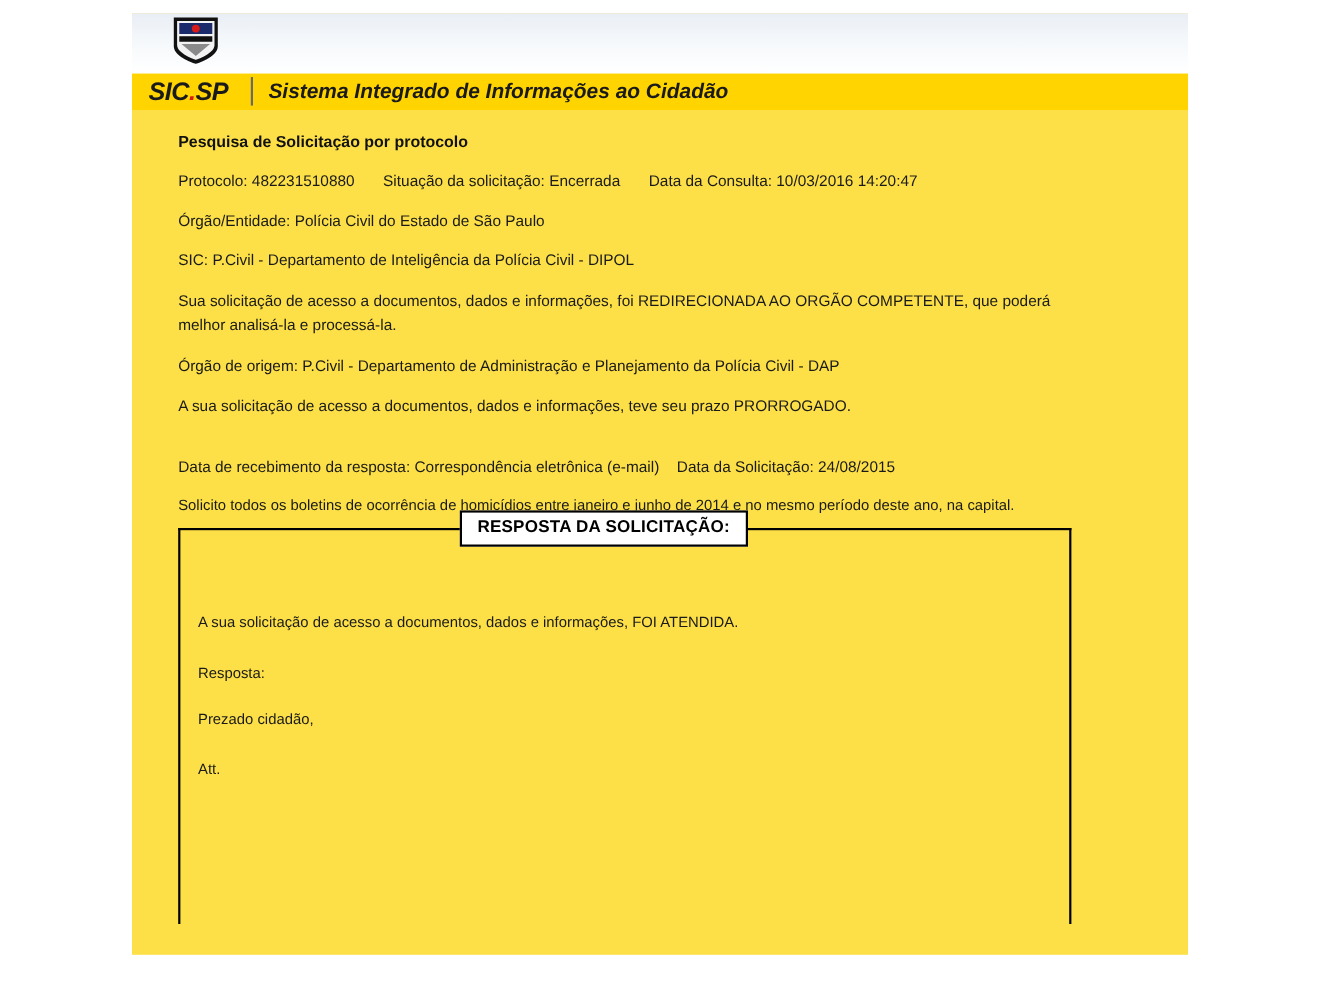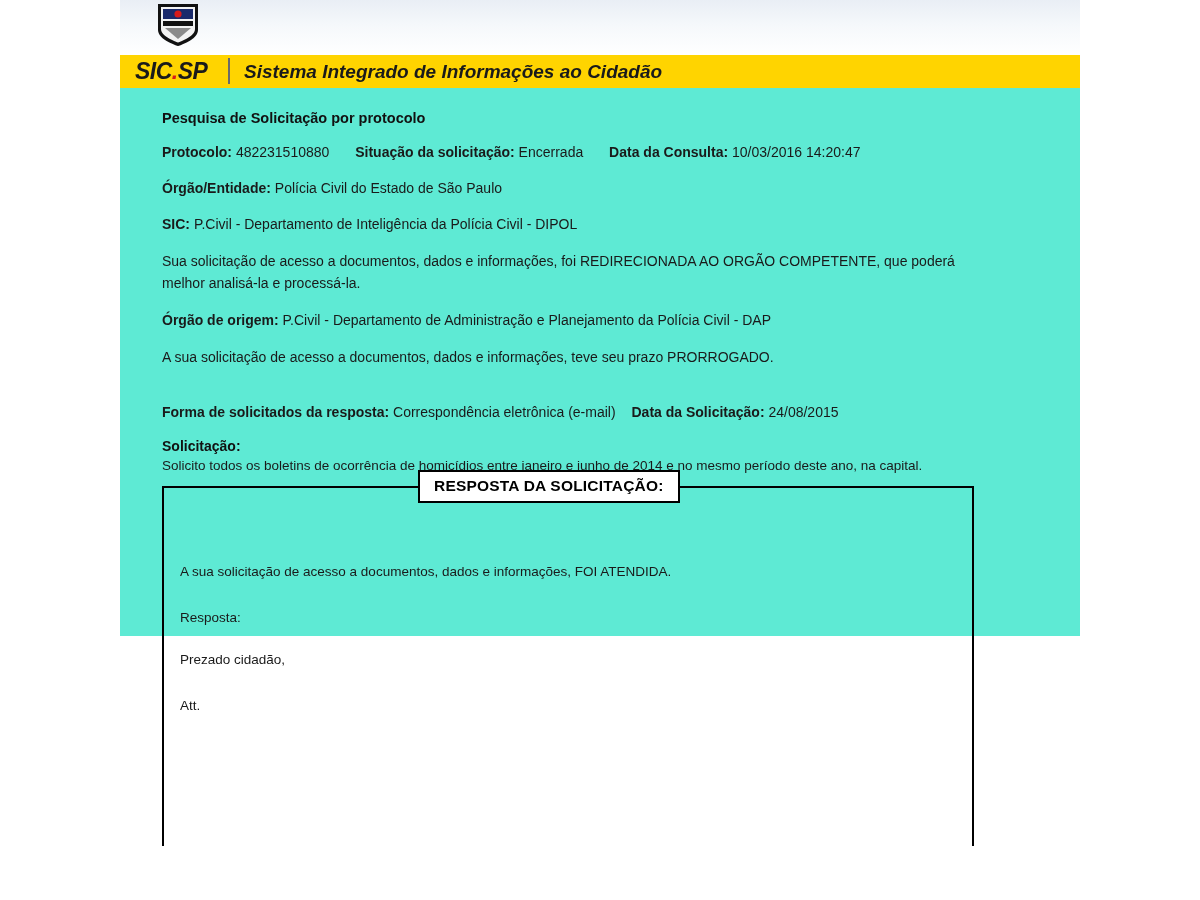--- a/index.html
+++ b/index.html
@@ -27,24 +27,24 @@
     height: 900px;
     width: 120px;
     background: #ffffff;
   }
   .side-pad-left { left: 0; }
   .side-pad-right { right: 0; }
 
   .doc {
     position: absolute;
     left: 120px;
-    top: 0;
-    width: 960px;
-    height: 636px;
-    background: #5eead4;
+    top: 12px;
+    width: 960px;
+    height: 856px;
+    background: #fde047;
   }
 
   
   .header {
     position: relative;
     width: 960px;
     height: 88px;
   }
   .header-top {
     position: absolute;
@@ -122,21 +122,21 @@
     font-weight: bold;
     color: #111;
     margin: 0 0 16px 0;
   }
   .row {
     font-size: 14px;
     color: #1a1a1a;
     margin: 0 0 16px 0;
     line-height: 20px;
   }
-  .lbl { font-weight: bold; margin-top: 16px; }
+  .lbl { font-weight: normal; margin-top: 16px; }
   .sp-lg { display: inline-block; width: 22px; }
   .sp-md { display: inline-block; width: 12px; }
   .para {
     font-size: 14px;
     color: #1a1a1a;
     line-height: 22px;
     margin: 0 0 16px 0;
     max-width: 820px;
   }
   .gap { height: 18px; }
@@ -255,27 +255,26 @@
           <span class="lbl">Órgão de origem:</span>
           <span>P.Civil - Departamento de Administração e Planejamento da Polícia Civil - DAP</span>
         </div>
 
         <div class="para">A sua solicitação de acesso a documentos, dados e informações, teve seu prazo PRORROGADO.</div>
 
 
         <div class="gap"></div>
 
         <div class="row">
-          <span class="lbl">Forma de solicitados da resposta:</span>
+          <span class="lbl">Data de recebimento da resposta:</span>
           <span>Correspondência eletrônica (e-mail)</span><span class="sp-md"></span>
           <span class="lbl">Data da Solicitação:</span>
           <span>24/08/2015</span>
         </div>
 
-        <div class="sol-label">Solicitação:</div>
         <div class="sol-text">Solicito todos os boletins de ocorrência de homicídios entre janeiro e junho de 2014 e no mesmo período deste ano, na capital.</div>
 
         <div class="resp-box">
           <div class="resp-legend">RESPOSTA DA SOLICITAÇÃO:</div>
           <div class="resp-inner">
             <div class="resp-p">A sua solicitação de acesso a documentos, dados e informações, FOI ATENDIDA.</div>
             <div class="resp-p tight">Resposta:</div>
             <div class="resp-p">Prezado cidadão,</div>
             <div class="resp-p">Att.</div>
           </div>

